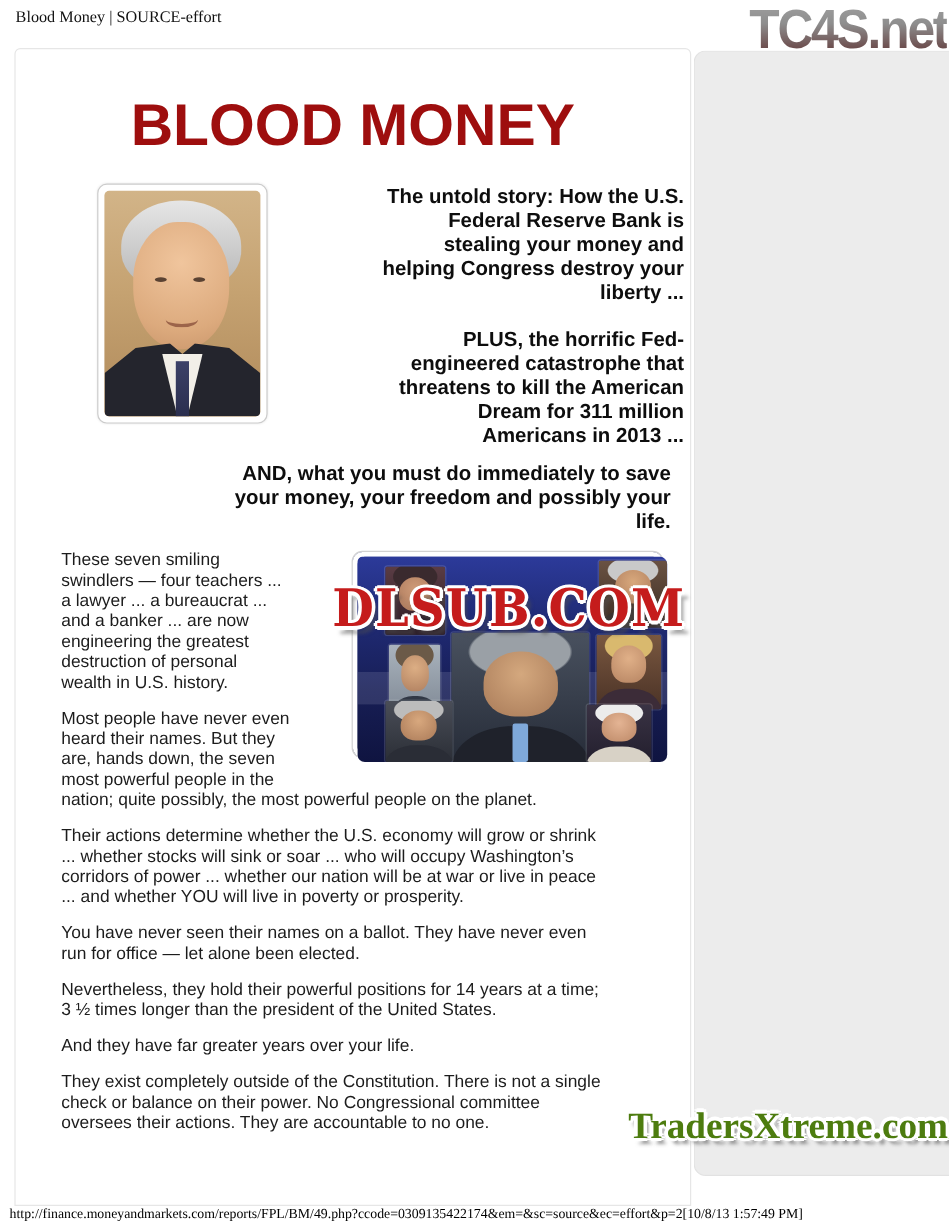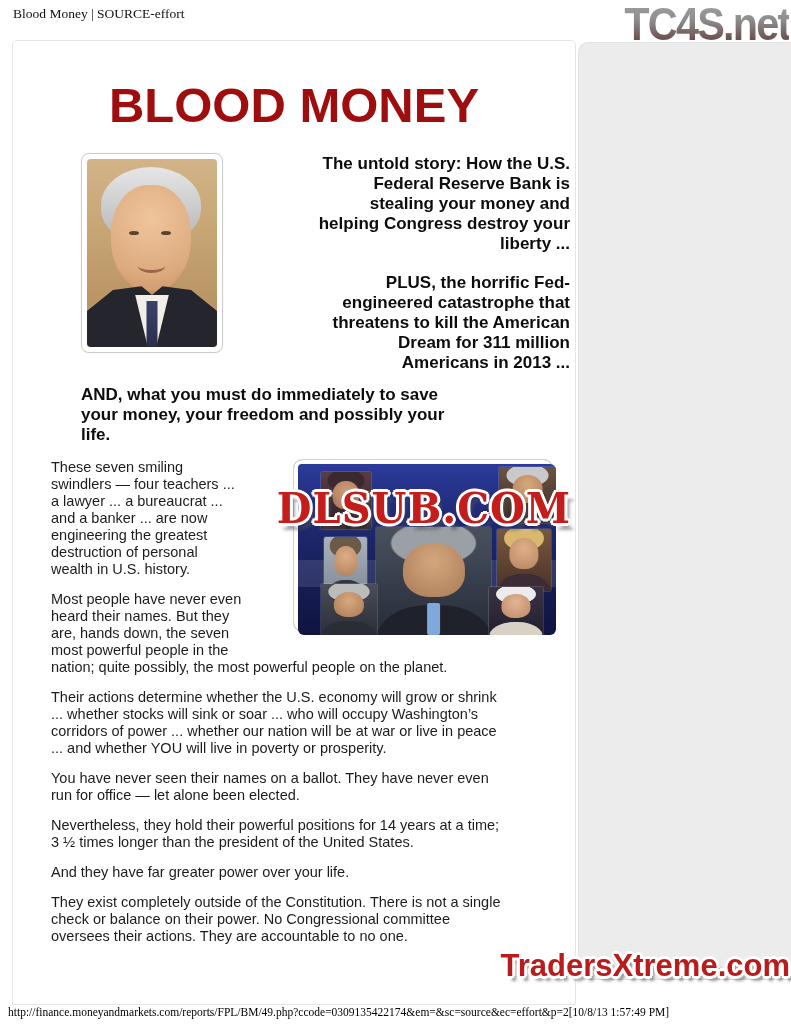--- a/index.html
+++ b/index.html
@@ -9,22 +9,22 @@
   
   .cap-title{position:absolute;left:13px;top:6px;font:13.5px "Liberation Serif",serif;color:#111;}
   .cap-url{position:absolute;left:8px;top:1006px;font:11.5px "Liberation Serif",serif;color:#000;white-space:nowrap;}
 
   
   .tc4s{position:absolute;top:-3px;right:2px;font-family:"Liberation Sans",sans-serif;font-weight:bold;
         font-size:46px;letter-spacing:-2px;transform:scaleX(.9);transform-origin:100% 0;
         background:linear-gradient(180deg,#a0a0a0 8%,#8e8e8e 42%,#6e5151 78%,#573e3e 96%);
         -webkit-background-clip:text;background-clip:text;color:#7a5a5a;-webkit-text-fill-color:transparent;
         filter:drop-shadow(1px 1px 0 rgba(255,255,255,.85));}
-  .txtreme{position:absolute;top:948px;right:1px;font-family:Liberation Sans, sans-serif;font-weight:bold;
-        font-size:31px;letter-spacing:0;color:#b91c1c;white-space:nowrap;
+  .txtreme{position:absolute;top:920px;right:1px;font-family:Liberation Serif, serif;font-weight:bold;
+        font-size:31px;letter-spacing:0;color:#4d7c0f;white-space:nowrap;
         text-shadow:-2px -2px 0 #fff,2px -2px 0 #fff,-2px 2px 0 #fff,2px 2px 0 #fff,
                     -3px 0 0 #fff,3px 0 0 #fff,0 -3px 0 #fff,0 3px 0 #fff,4px 5px 3px rgba(70,70,70,.55);}
 
   
   .panel{position:absolute;left:578px;top:42px;width:215px;height:936px;background:#ececec;
          border:1px solid #e2e2e2;border-right:none;border-radius:10px 0 0 10px;}
 
   
   .page{position:absolute;left:12px;top:40px;width:562px;height:963px;background:#fff;
         border:1px solid #e6e6e6;border-radius:5px 5px 0 0;}
@@ -50,21 +50,21 @@
         background:#f2efe8;clip-path:polygon(10% 0,90% 0,60% 100%,40% 100%);}
   .ph-tie{position:absolute;bottom:0;left:50%;transform:translateX(-50%);width:11px;height:46px;
         background:linear-gradient(180deg,#3c4168,#2a2e4e);}
 
   
   .pre{white-space:pre-line;}
   .hero-copy{position:absolute;left:225px;top:113px;width:332px;text-align:right;}
   .hero-copy p{margin:0;font-size:17px;line-height:20px;font-weight:bold;color:#0d0d0d;}
   .hero-copy p + p{margin-top:19px;}
   .and-para{position:absolute;left:68px;top:344px;width:478px;margin:0;
-        font-size:17px;line-height:20px;font-weight:bold;color:#0d0d0d;}
+        font-size:17px;line-height:20px;font-weight:bold;color:#0d0d0d;text-align:right;}
 
   
   .article{position:absolute;left:38px;top:418px;width:524px;}
   .article p{margin:0 0 13px;font-size:14.5px;line-height:17px;color:#1c1c1c;}
 
   
   .collage{position:relative;float:right;width:258px;height:171px;margin:0 22px 14px 12px;
         background:linear-gradient(180deg,#2c3a9a 0%,#1f2a72 32%,#171e55 68%,#101540 100%);
         border:1px solid #d2d2d2;border-radius:9px;padding:0;background-clip:content-box;
         box-shadow:inset 0 0 0 4px #fff;}
@@ -163,21 +163,21 @@
 most powerful people in the
 nation; quite possibly, the most powerful people on the planet.</p>
       <p class="pre">Their actions determine whether the U.S. economy will grow or shrink
 ... whether stocks will sink or soar ... who will occupy Washington’s
 corridors of power ... whether our nation will be at war or live in peace
 ... and whether YOU will live in poverty or prosperity.</p>
       <p class="pre">You have never seen their names on a ballot. They have never even
 run for office — let alone been elected.</p>
       <p class="pre">Nevertheless, they hold their powerful positions for 14 years at a time;
 3 ½ times longer than the president of the United States.</p>
-      <p class="pre">And they have far greater power over your life.</p>
+      <p class="pre">And they have far greater years over your life.</p>
       <p class="pre">They exist completely outside of the Constitution. There is not a single
 check or balance on their power. No Congressional committee
 oversees their actions. They are accountable to no one.</p>
     </div>
 
   </div>
 
   <div class="txtreme">TradersXtreme.com</div>
 
   <div class="cap-url">http://finance.moneyandmarkets.com/reports/FPL/BM/49.php?ccode=0309135422174&amp;em=&amp;sc=source&amp;ec=effort&amp;p=2[10/8/13 1:57:49 PM]</div>

